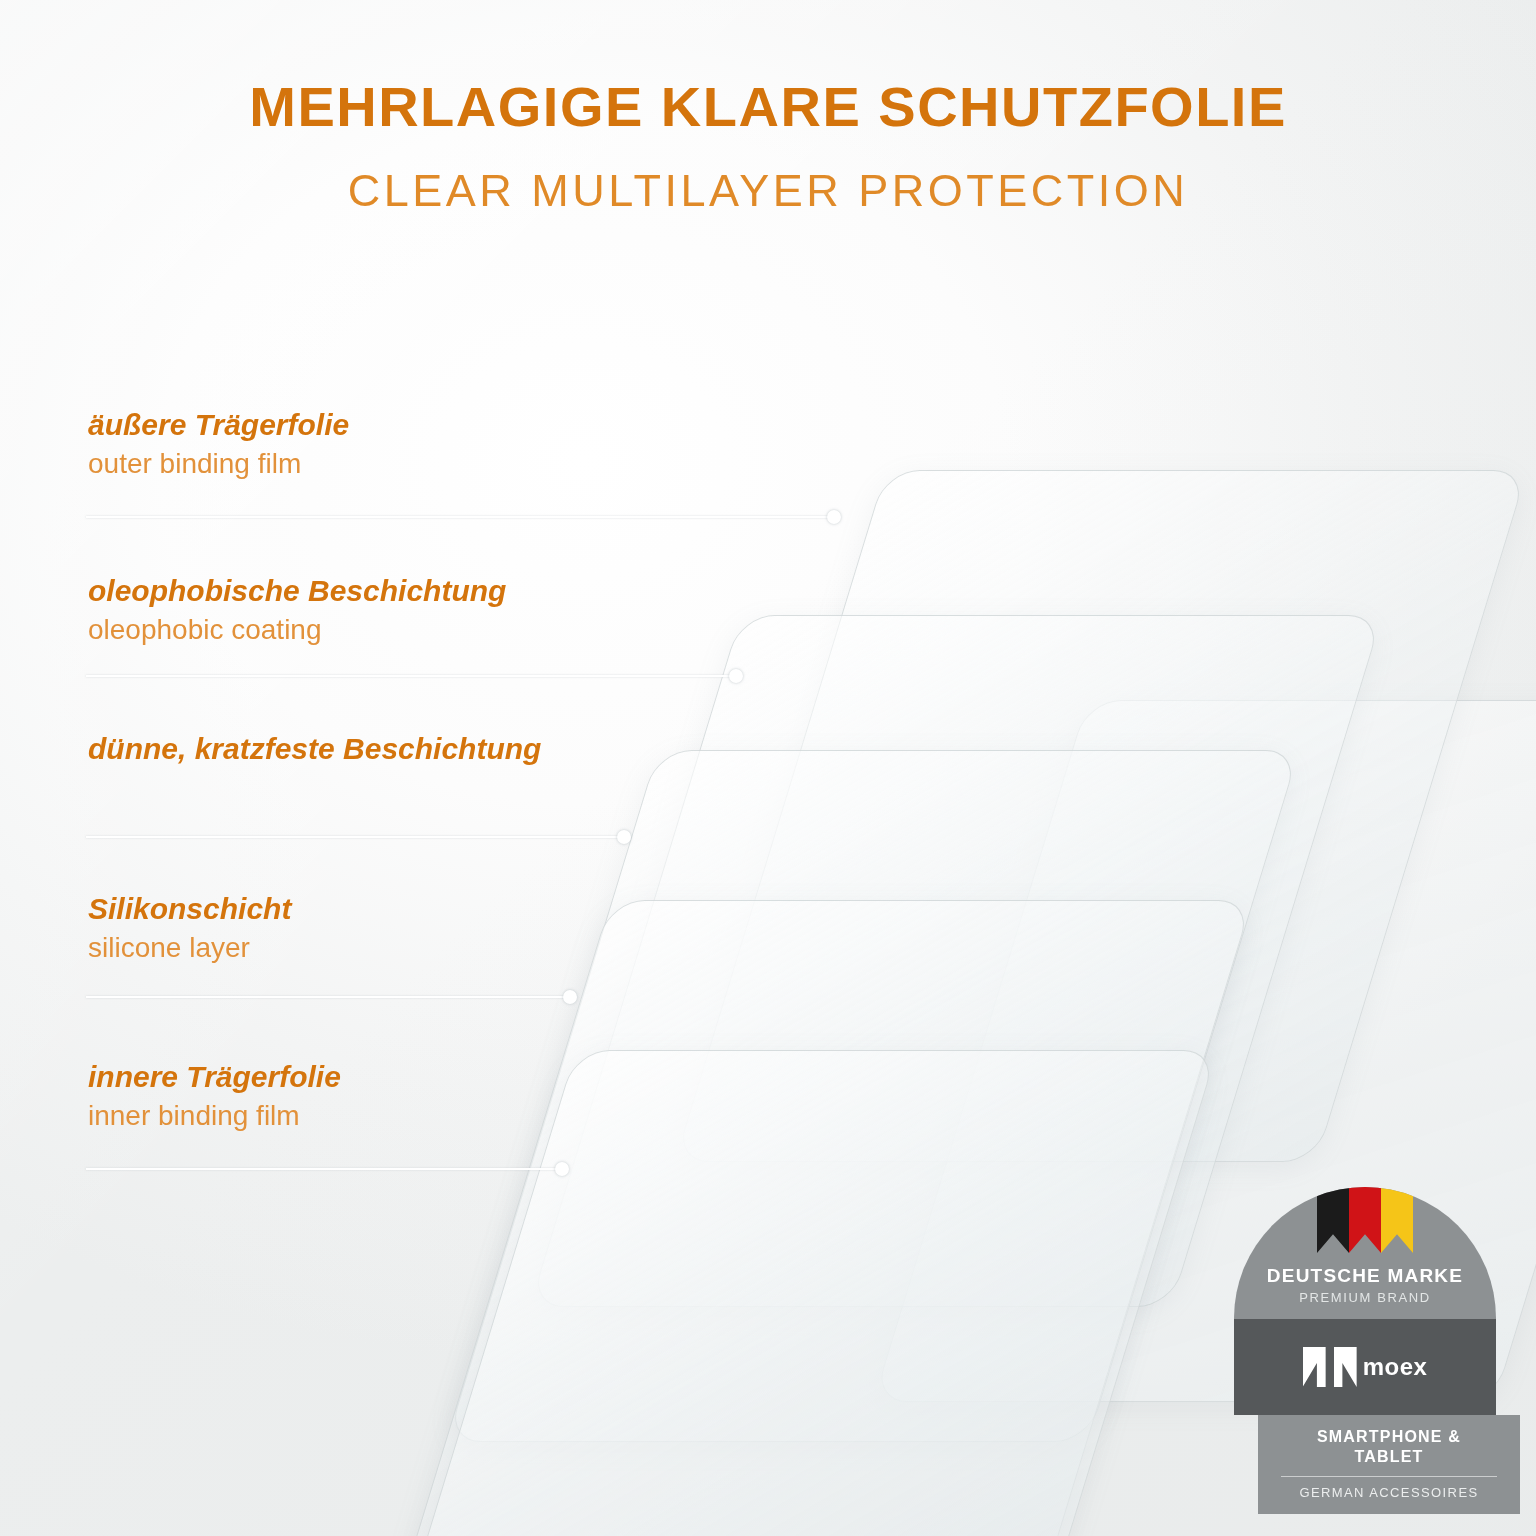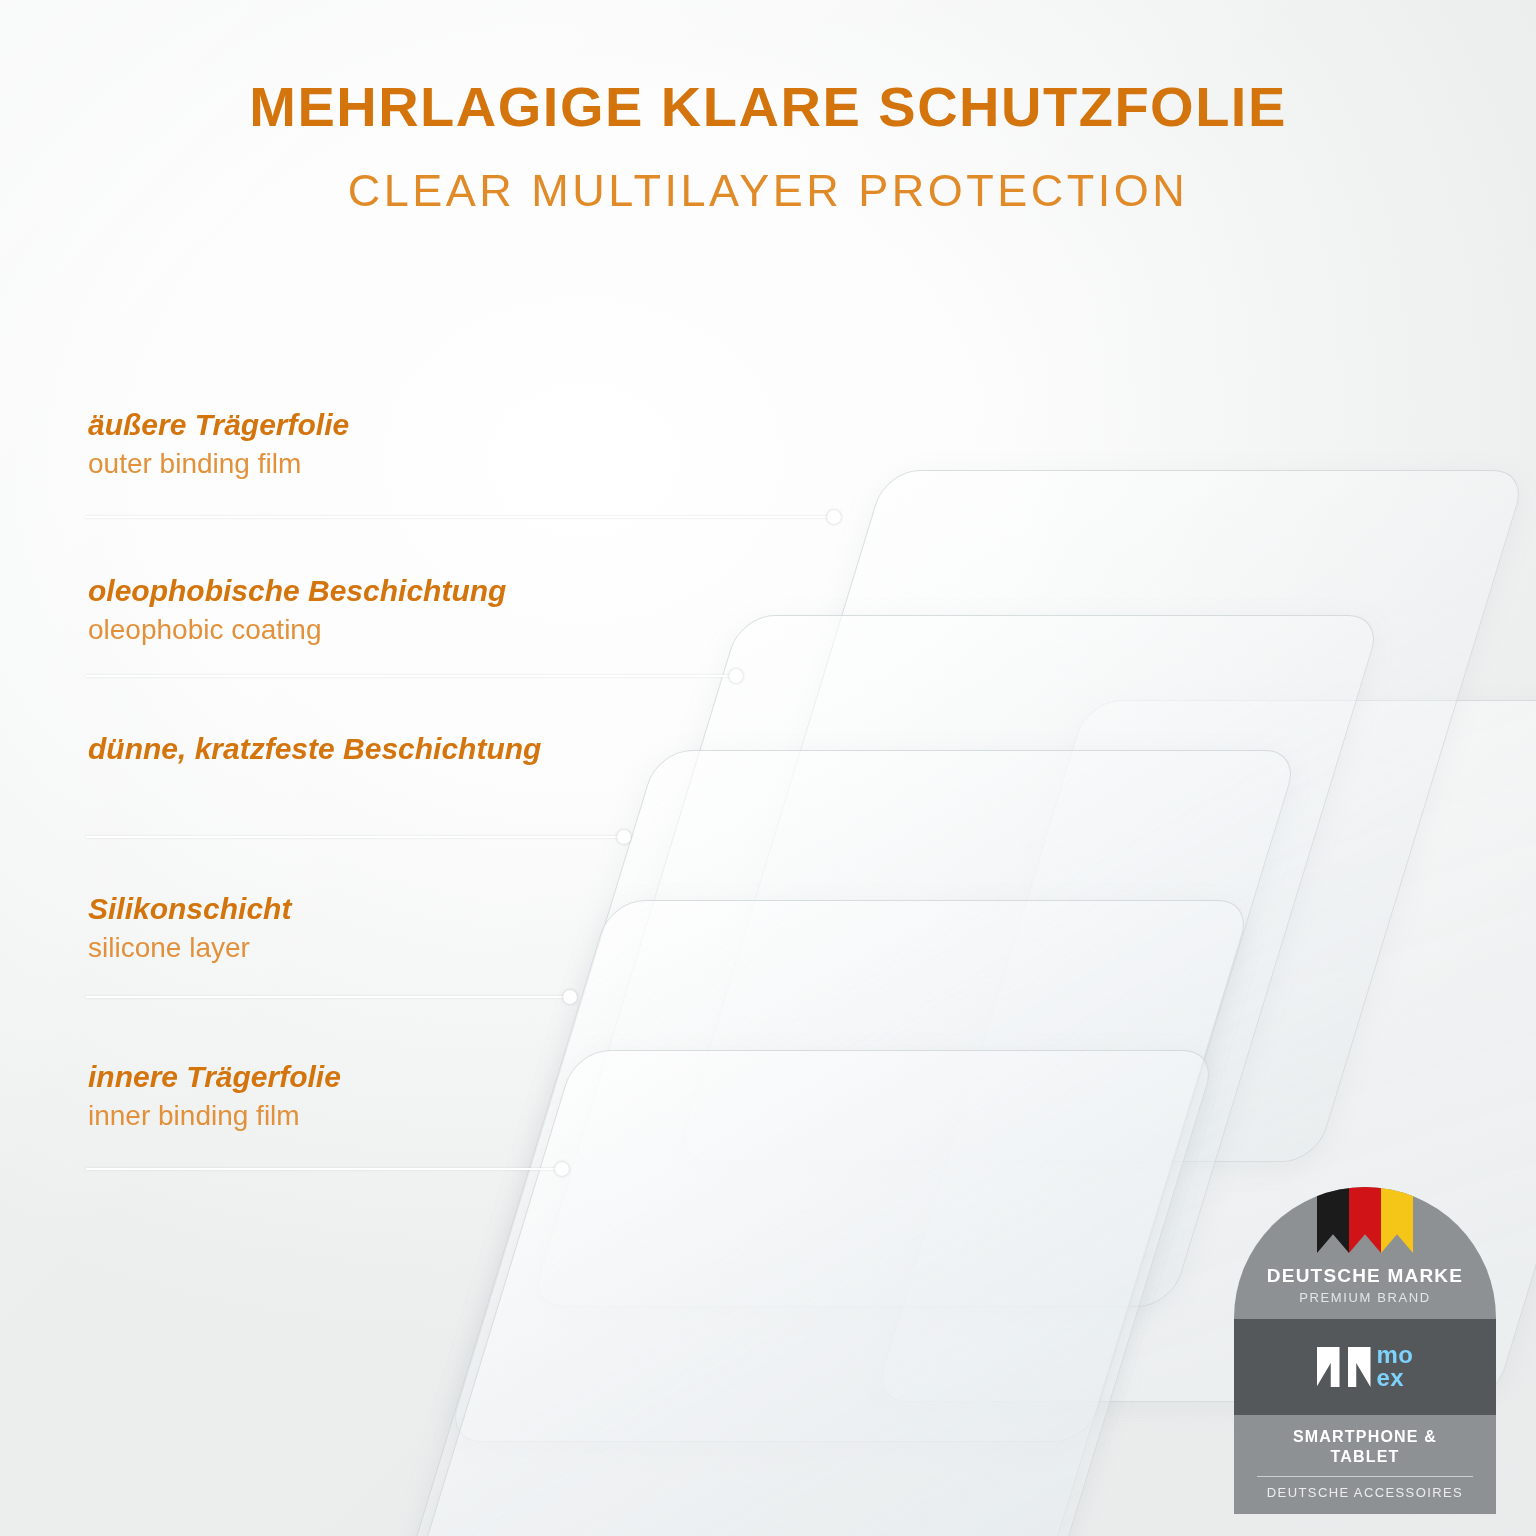--- a/index.html
+++ b/index.html
@@ -212,34 +212,35 @@
     position: absolute;
     top: 0;
     width: 23px;
     height: 40px;
     background: #ffffff;
   }
   .logo-mark i.a { left: 0; clip-path: polygon(0 0, 100% 0, 100% 100%, 62% 100%, 62% 40%, 0 100%); }
   .logo-mark i.b { right: 0; clip-path: polygon(0 0, 100% 0, 100% 100%, 38% 40%, 38% 100%, 0 100%); }
   .logo-text {
     display: flex;
-    flex-direction: column;
+    flex-direction: row;
     line-height: 0.95;
-    color: #7dd3fc;
+    color: #ffffff;
     font-size: 24px;
     font-weight: bold;
     letter-spacing: 0.5px;
     text-align: left;
   }
 
   .badge-bottom {
     width: 262px;
     background: #8d9193;
     padding: 12px 0 14px;
     color: #ffffff;
+    margin-left: 24px;
   }
   .badge-bottom .b1 {
     font-size: 16px;
     font-weight: bold;
     letter-spacing: 1.2px;
     line-height: 1.25;
   }
   .badge-bottom .divider {
     width: 216px;
     height: 1px;
@@ -335,17 +336,17 @@
         <div class="logo-text">
           <span>mo</span>
           <span>ex</span>
         </div>
       </div>
     </div>
     <div class="badge-bottom">
       <div class="b1">SMARTPHONE &amp;</div>
       <div class="b1">TABLET</div>
       <div class="divider"></div>
-      <div class="b2">DEUTSCHE ACCESSOIRES</div>
+      <div class="b2">GERMAN ACCESSOIRES</div>
     </div>
   </div>
 
 </div>
 
 </body></html>

